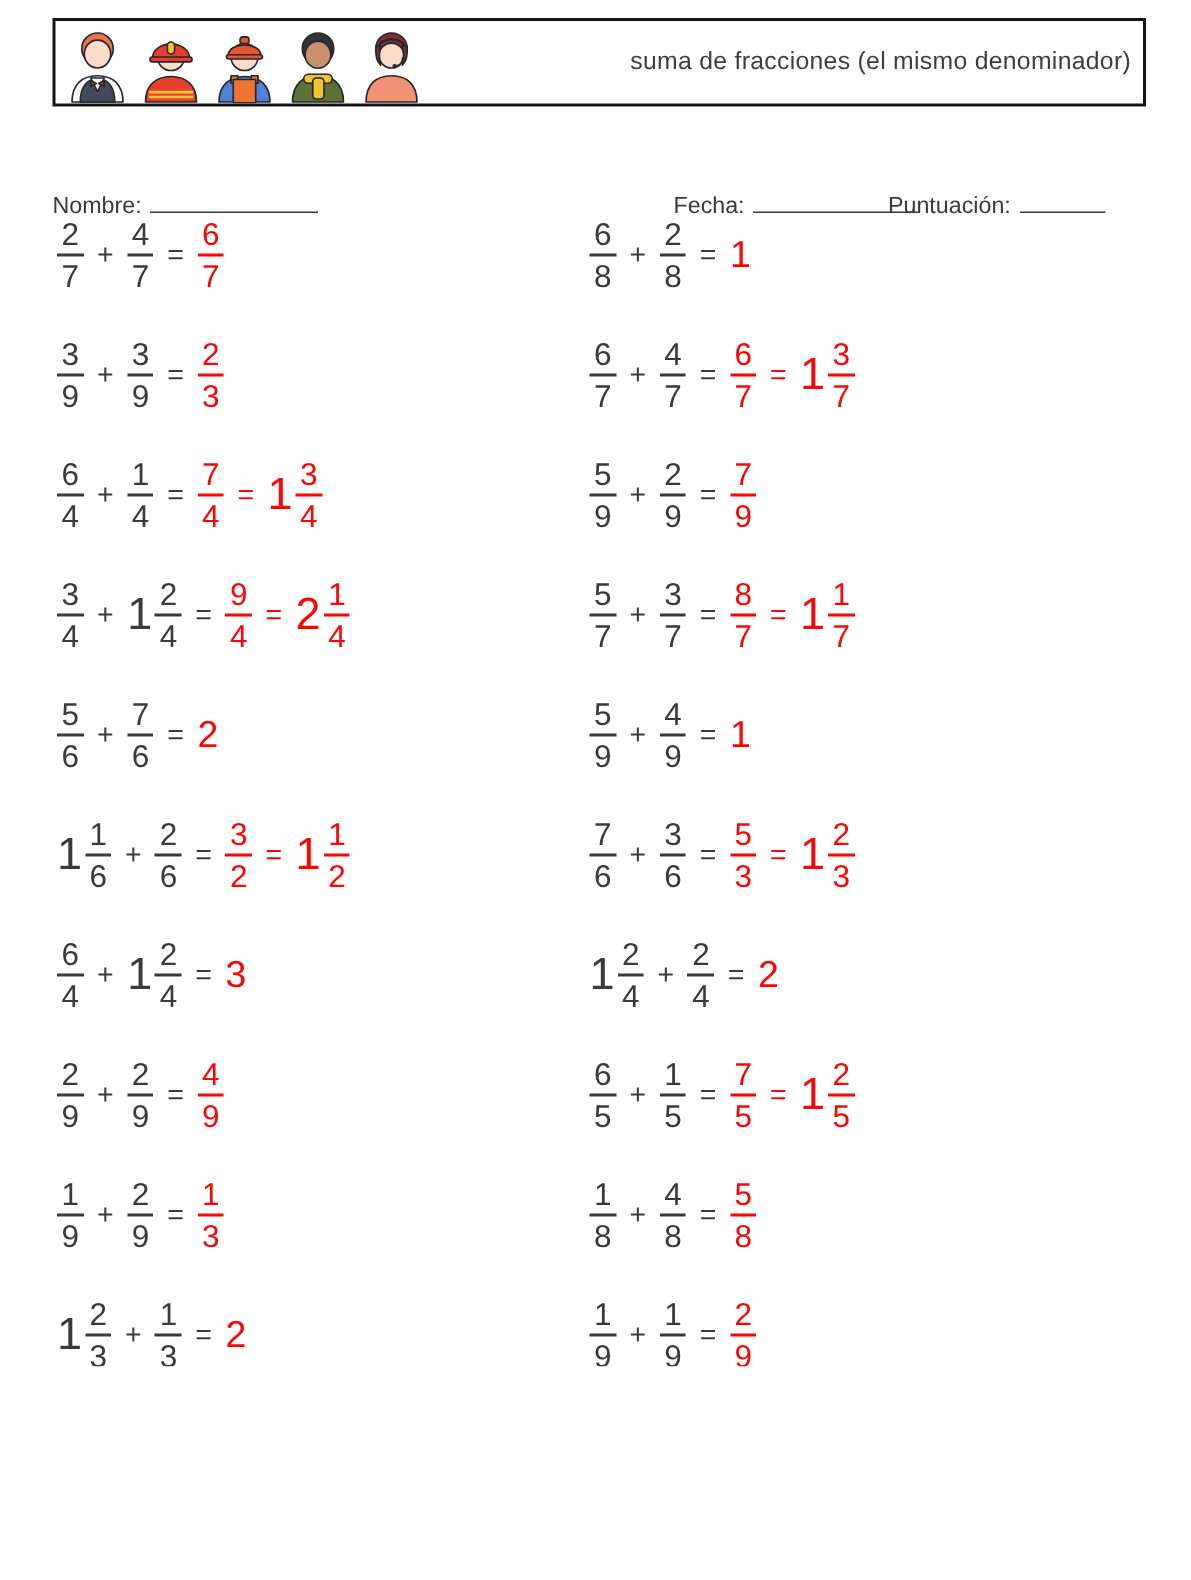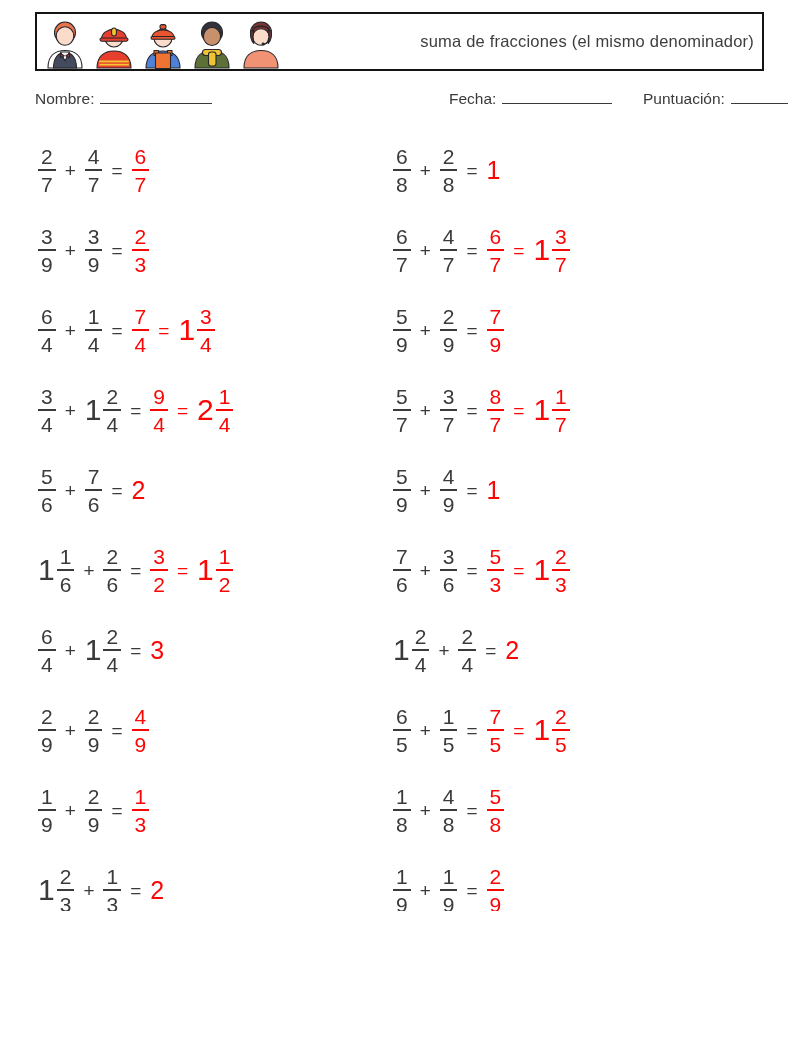--- a/index.html
+++ b/index.html
@@ -7,22 +7,22 @@
         font-family:"Liberation Sans", sans-serif;color:var(--ink);}
   
   .header-box{position:absolute;left:35px;top:12px;width:729px;height:59px;
               border:2px solid var(--border);box-sizing:border-box;
               display:flex;align-items:center;justify-content:space-between;}
   .avatars{display:flex;align-items:flex-end;height:100%;padding-left:6px;gap:5px;}
   .avatars svg{display:block;}
   .header-title{font-size:16.5px;color:#3e3e3e;padding-right:8px;letter-spacing:.2px;}
   
   .fields{position:absolute;top:90px;left:0;right:0;height:24px;font-size:15.5px;color:var(--ink);}
-  .field{position:absolute;white-space:nowrap;}
-  .f-name{left:35px;} .f-date{left:449px;} .f-score{left:643px;}
+  .field{position:absolute;white-space:nowrap;margin-top:38px;}
+  .f-name{left:35px;} .f-date{left:449px;} .f-score{left:592px;}
   .blank{display:inline-block;height:13px;border-bottom:1.5px solid #3a3a3a;
          vertical-align:baseline;margin-left:6px;}
   .b-name{width:112px;} .b-date{width:110px;} .b-score{width:57px;}
   
   .problems{position:absolute;left:0;top:130px;width:794px;
             display:grid;grid-template-columns:393px 1fr;
             grid-template-rows:repeat(10,80px);grid-auto-flow:column;}
   .cell{display:flex;align-items:center;}
   .cell.left{padding-left:38px;}
   .problem{display:flex;align-items:center;gap:8px;line-height:1;}

